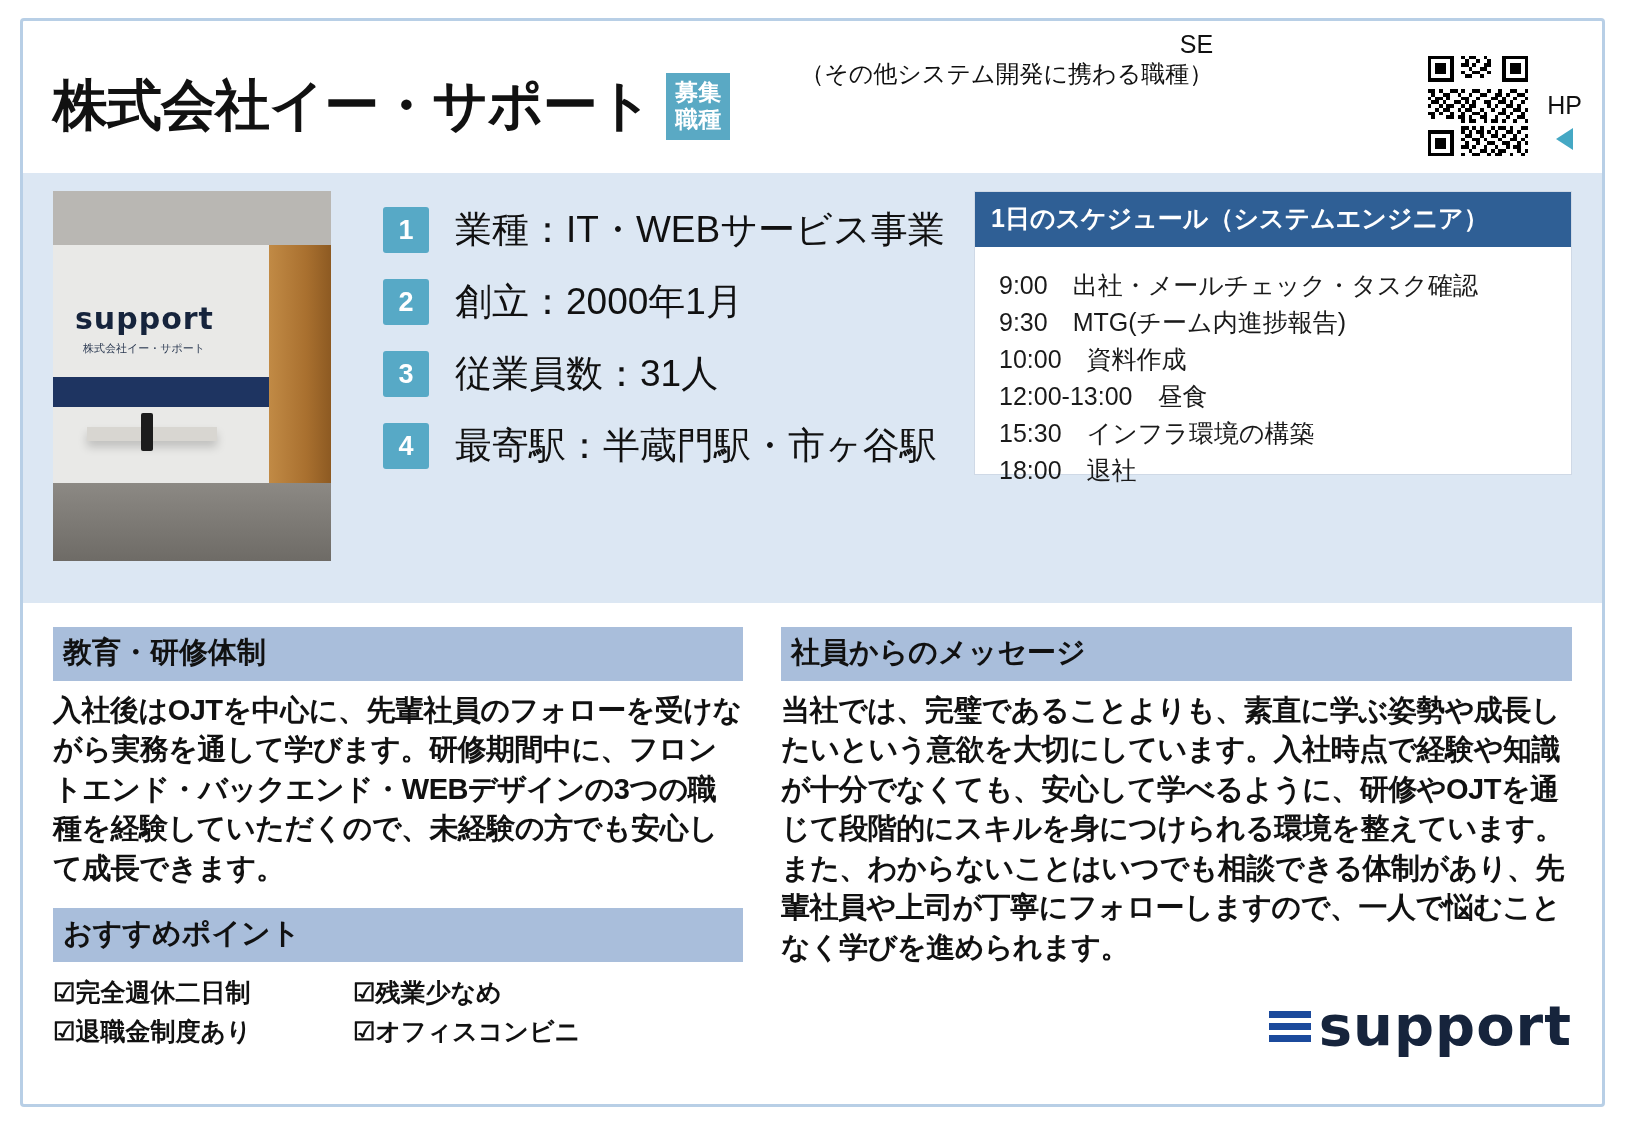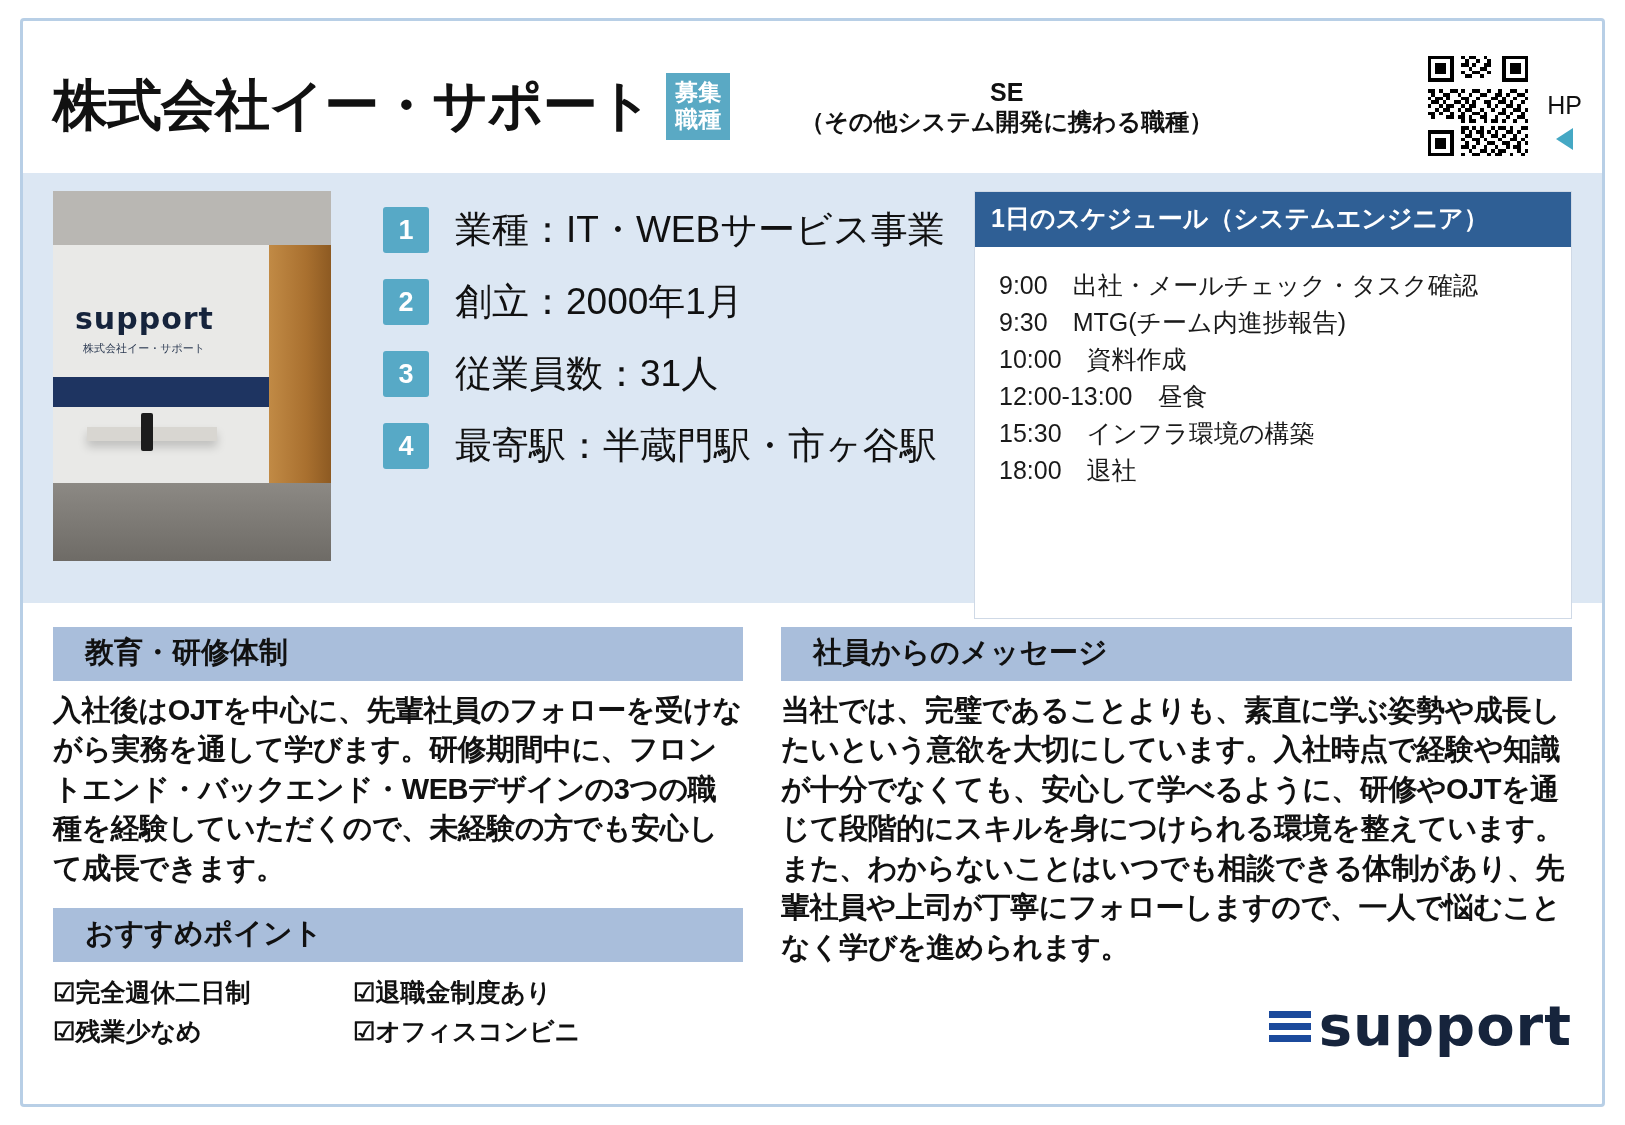--- a/index.html
+++ b/index.html
@@ -46,25 +46,23 @@
     background: #5aa9c4;
     color: #ffffff;
     font-size: 23px;
     font-weight: bold;
     line-height: 1.18;
     text-align: center;
     padding: 6px 9px 7px 9px;
     white-space: nowrap;
   }
   .job-title-wrap {
-    margin-top: 48px;
     margin-left: 70px;
-    text-align: center;
+    text-align: right;
     flex: 0 0 auto;
-    font-weight: bold;
   }
   .job-title-main {
     font-size: 25px;
     color: #111111;
     line-height: 1.1;
   }
   .job-title-sub {
     font-size: 24px;
     color: #111111;
     line-height: 1.25;
@@ -179,21 +177,21 @@
     font-size: 37px;
     color: #111111;
     white-space: nowrap;
   }
 
   .schedule {
     flex: 0 0 598px;
     width: 598px;
     background: #ffffff;
     border: 1px solid #cfd9e6;
-    height: 428px;
+    height: 284px;
   }
   .schedule-title {
     background: #2f5f95;
     color: #ffffff;
     font-size: 25px;
     font-weight: bold;
     padding: 10px 16px 12px 16px;
   }
   .schedule-body {
     padding: 20px 20px 0 24px;
@@ -212,21 +210,21 @@
     gap: 38px;
   }
   .col-left { flex: 0 0 690px; width: 690px; }
   .col-right { flex: 1 1 auto; position: relative; }
 
   .sec-title {
     background: #a9bedb;
     color: #111111;
     font-size: 29px;
     font-weight: bold;
-    padding: 6px 14px 8px 32px;
+    padding: 6px 14px 8px 10px;
     margin-bottom: 10px;
   }
   .sec-body {
     font-size: 29px;
     font-weight: bold;
     color: #111111;
     line-height: 1.36;
     letter-spacing: -0.5px;
   }
   .points {
@@ -492,22 +490,22 @@
     </div>
 
     <div class="bottom">
       <div class="col-left">
         <div class="sec-title">教育・研修体制</div>
         <div class="sec-body">入社後はOJTを中心に、先輩社員のフォローを受けながら実務を通して学びます。研修期間中に、フロントエンド・バックエンド・WEBデザインの3つの職種を経験していただくので、未経験の方でも安心して成長できます。</div>
 
         <div class="sec-title" style="margin-top:20px;">おすすめポイント</div>
         <div class="points">
           <div>☑完全週休二日制</div>
+          <div>☑残業少なめ</div>
           <div>☑退職金制度あり</div>
-          <div>☑残業少なめ</div>
           <div>☑オフィスコンビニ</div>
         </div>
       </div>
 
       <div class="col-right">
         <div class="sec-title">社員からのメッセージ</div>
         <div class="sec-body">当社では、完璧であることよりも、素直に学ぶ姿勢や成長したいという意欲を大切にしています。入社時点で経験や知識が十分でなくても、安心して学べるように、研修やOJTを通じて段階的にスキルを身につけられる環境を整えています。また、わからないことはいつでも相談できる体制があり、先輩社員や上司が丁寧にフォローしますので、一人で悩むことなく学びを進められます。</div>
 
         <div class="logo-bottom">
           <span class="logo-mark">

